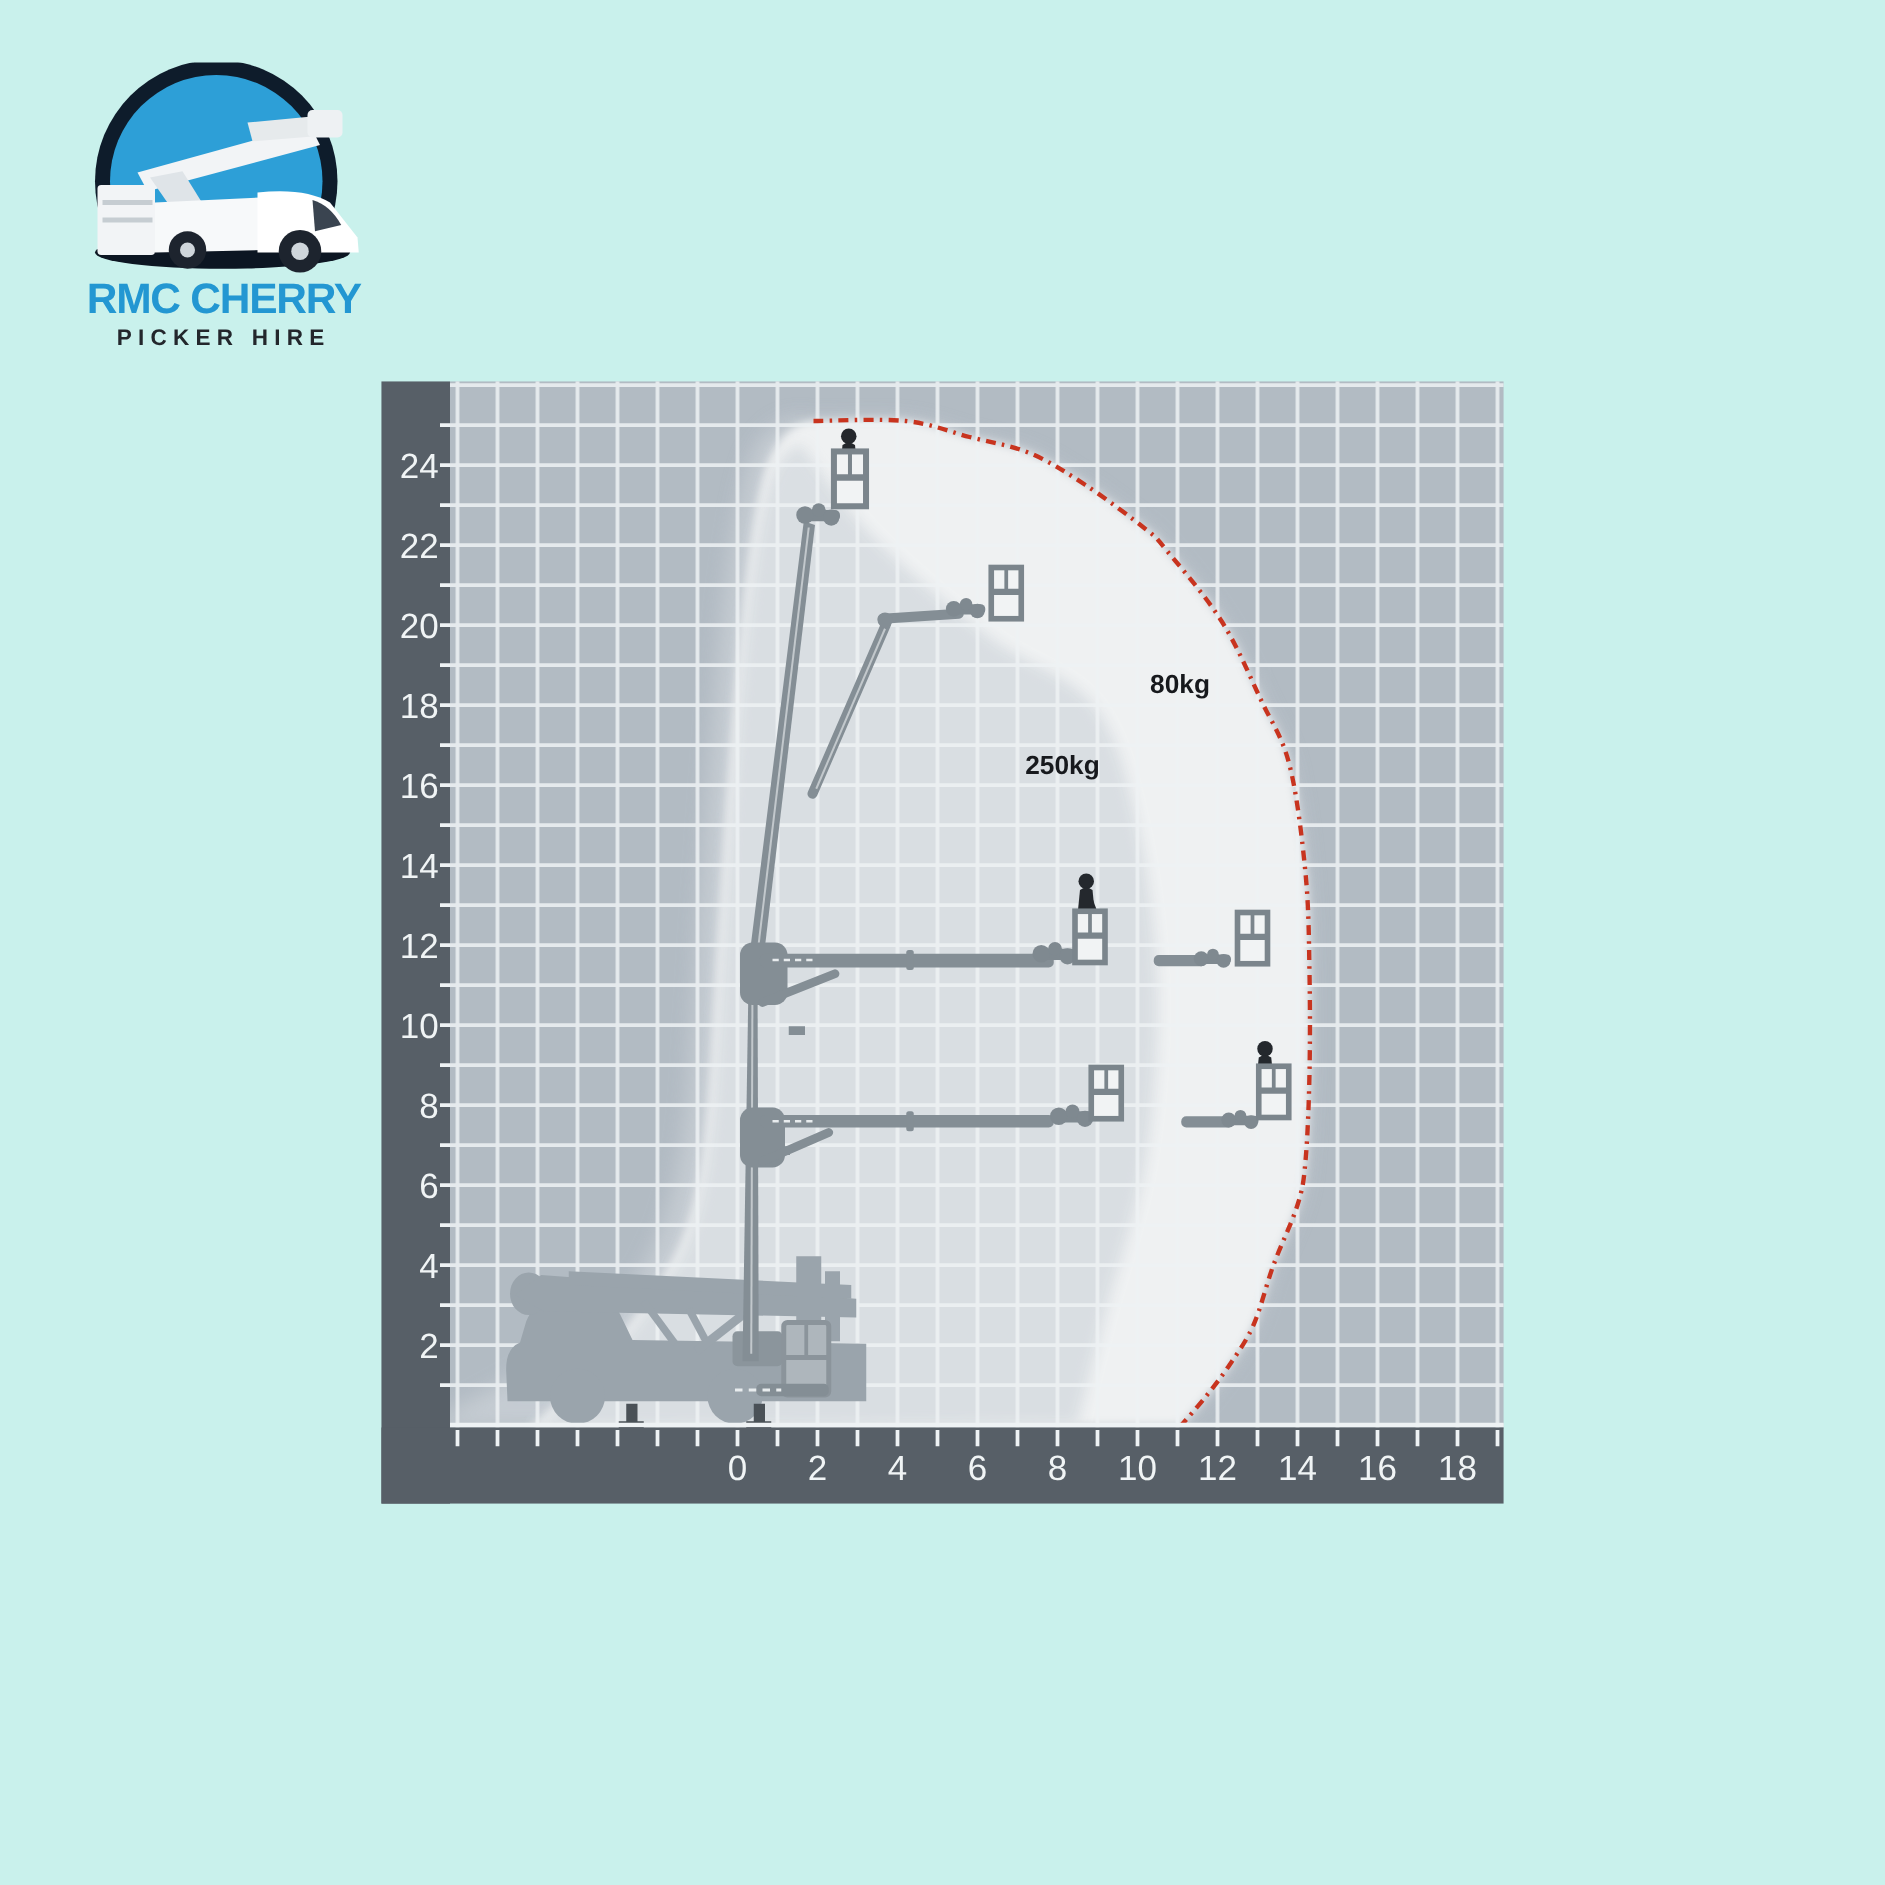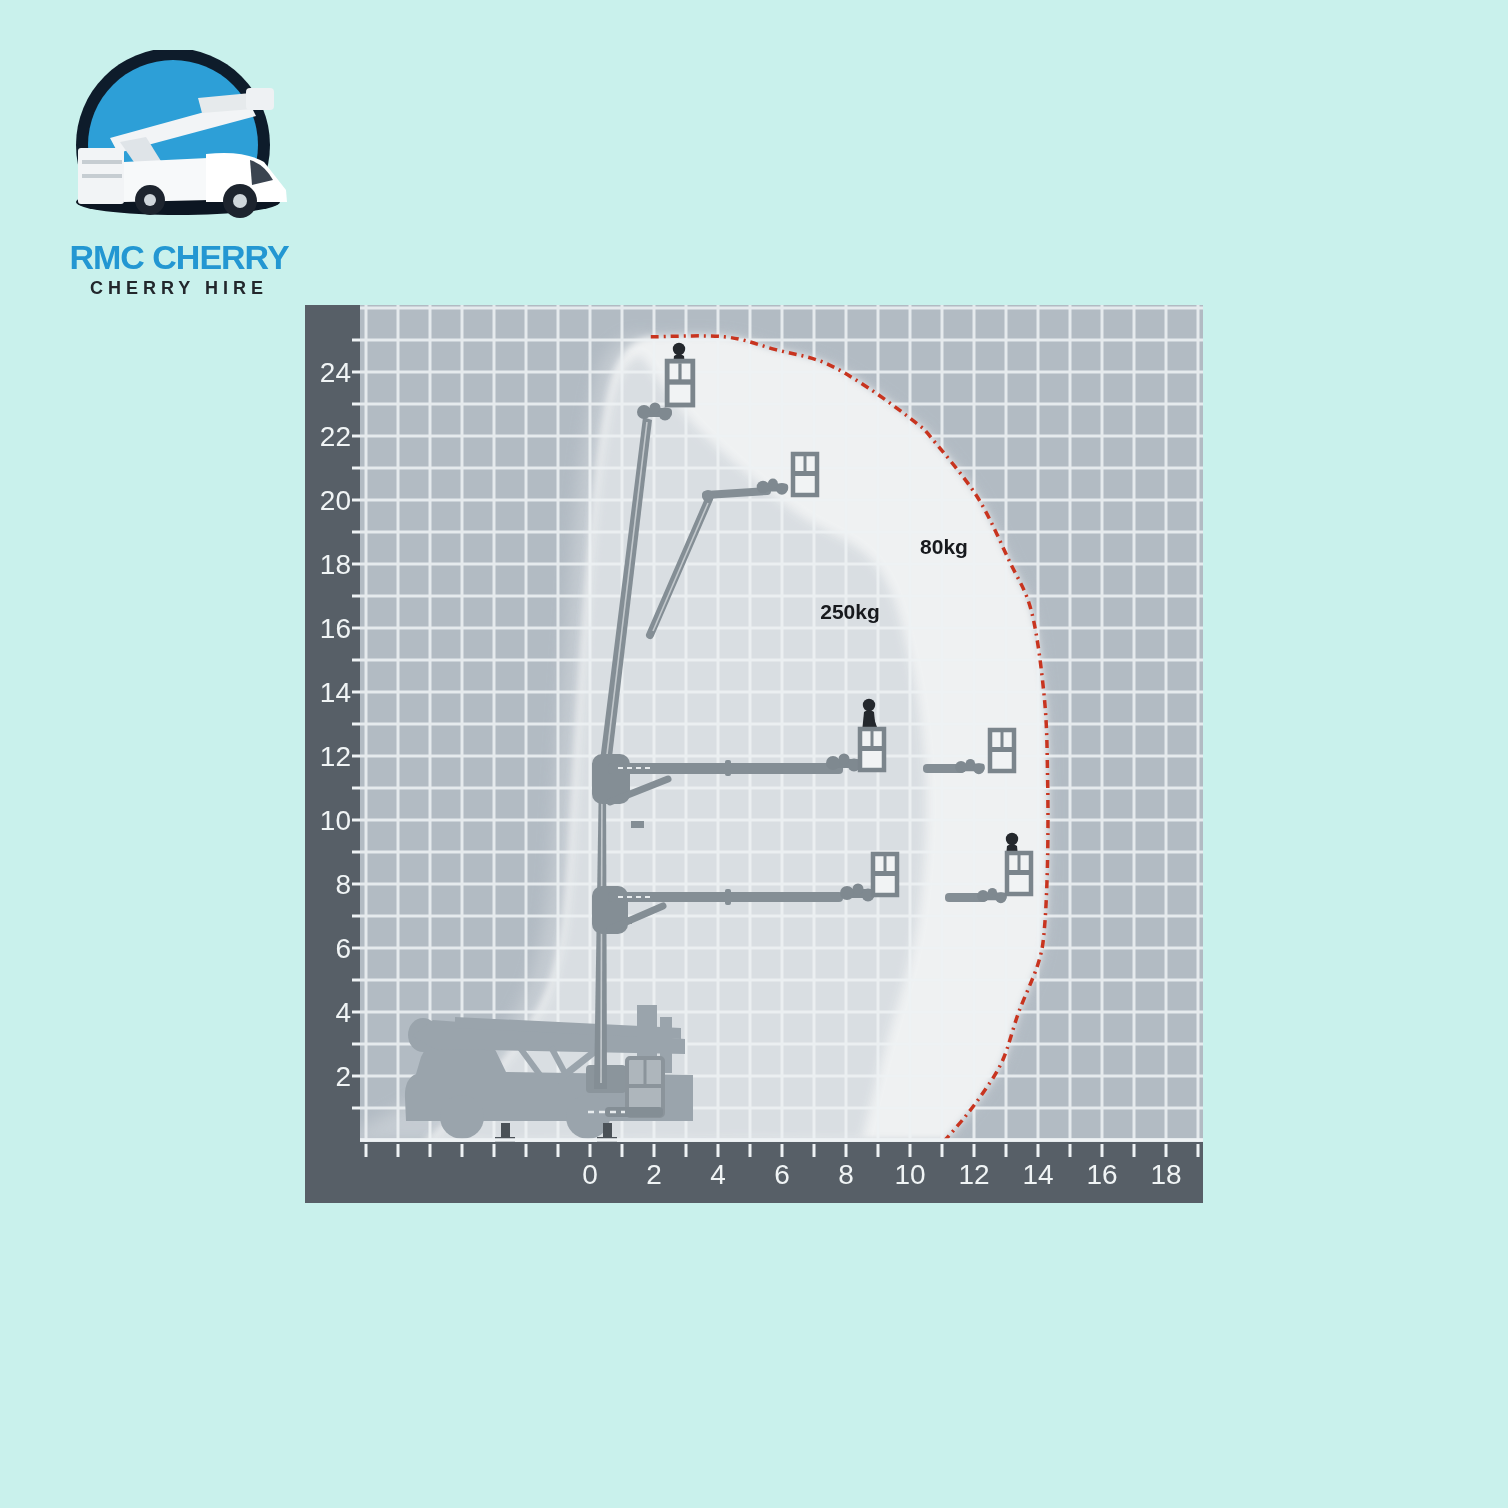--- a/index.html
+++ b/index.html
@@ -1,20 +1,20 @@
 <!DOCTYPE html>
 <html><head>
 <meta charset="utf-8">
 <style>
   html,body{margin:0;padding:0;}
   body{width:1508px;height:1508px;background:#c9f1ec;font-family:"Liberation Sans",sans-serif;position:relative;overflow:hidden;}
   .canvas{position:absolute;inset:0;}
   .logo{position:absolute;left:58px;top:50px;width:242px;text-align:center;}
   .logo svg{display:block;margin:0 auto;}
-  .logo-title{font-size:34px;font-weight:700;letter-spacing:-1px;color:#2397d2;line-height:1.0;margin-top:20px;}
+  .logo-title{font-size:34px;font-weight:700;letter-spacing:-1px;color:#2397d2;line-height:1.0;margin-top:2px;}
   .logo-subtitle{font-size:18px;font-weight:700;letter-spacing:5px;color:#23272c;margin-top:4px;}
   .chart-wrap{position:absolute;left:305px;top:305px;width:898px;height:898px;}
   svg text.axis-num{fill:#f0f4f5;font-size:28px;font-family:"Liberation Sans",sans-serif;}
   svg text.load-label{fill:#17191d;font-size:21px;font-weight:700;font-family:"Liberation Sans",sans-serif;}
   .tick{stroke:#eef2f4;stroke-width:3;}
 </style>
 </head>
 <body>
 
 <div class="canvas">
@@ -42,21 +42,21 @@
         <path d="M66,112 L150,108 L152,150 L66,152 Z" fill="#f7f9fa"></path>
         <path d="M148,104 Q186,100 206,112 L228,140 L229,152 L148,152 Z" fill="#ffffff"></path>
         <path d="M192,110 Q206,114 215,130 L194,135 Z" fill="#3a4450"></path>
         <circle cx="92" cy="150" r="15" fill="#1d242e"></circle>
           <circle cx="92" cy="150" r="6" fill="#cfd6db"></circle>
         <circle cx="182" cy="151" r="17" fill="#1d242e"></circle>
           <circle cx="182" cy="151" r="7" fill="#cfd6db"></circle>
       </g>
     </svg>
     <div class="logo-title">RMC CHERRY</div>
-    <div class="logo-subtitle">CHERRY HIRE</div>
+    <div class="logo-subtitle">PICKER HIRE</div>
   </div>
 
   <div class="chart-wrap">
     <svg id="chart-svg" width="898" height="898" viewBox="0 0 898 898">
       <defs>
         <pattern id="grid" x="13" y="-13" width="32" height="32" patternUnits="userSpaceOnUse">
           <path d="M0,16 H32 M16,0 V32" stroke="#eef2f4" stroke-width="3" fill="none"></path>
         </pattern>
         <filter id="blurHalo" x="-20%" y="-20%" width="140%" height="140%">
             <feGaussianBlur stdDeviation="8"></feGaussianBlur>

